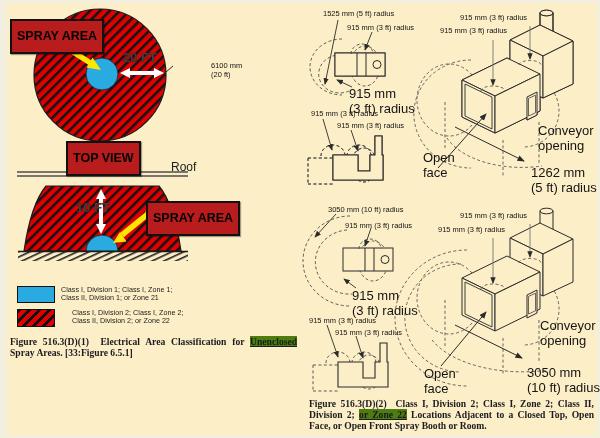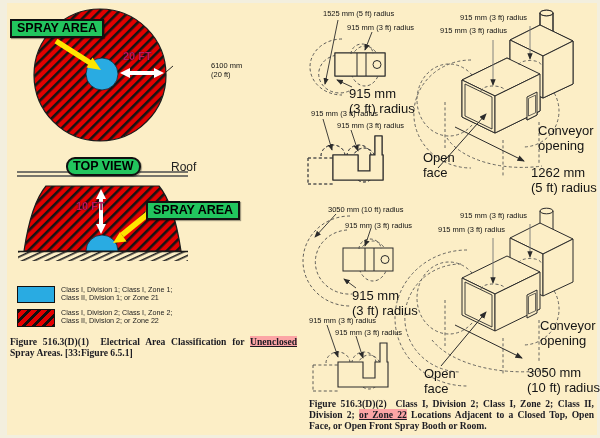--- a/index.html
+++ b/index.html
@@ -2,36 +2,36 @@
 <html><head>
 <meta charset="utf-8">
 <style>
   html,body{margin:0;padding:0;}
   #stage{position:relative;width:600px;height:438px;background:#f3efde;overflow:hidden;
          font-family:"Liberation Sans",sans-serif;}
   #paper{position:absolute;left:7px;top:3px;width:590px;height:432px;background:#fceec6;}
   svg{position:absolute;left:0;top:0;}
   .lab{position:absolute;font-size:7.5px;line-height:1.12;color:#141414;white-space:nowrap;}
   .lab2{position:absolute;font-size:13px;line-height:1.15;color:#141414;white-space:nowrap;}
-  .ybox{position:absolute;background:#22c55e;border:2px solid #111;color:#000;
-        font-weight:bold;font-size:12.5px;line-height:1;padding:1px 5px;white-space:nowrap;
+  .ybox{position:absolute;background:#b91c1c;border:2px solid #111;color:#000;
+        font-weight:bold;font-size:12.5px;line-height:1;padding:9px 5px;white-space:nowrap;
         box-shadow:1px 1px 1px rgba(0,0,0,.35);}
-  .wlab{position:absolute;color:#be185d;font-weight:bold;font-size:11px;white-space:nowrap;
+  .wlab{position:absolute;color:#404040;font-weight:bold;font-size:13px;white-space:nowrap;
         text-shadow:0 0 1px #000;}
   .small-dim{position:absolute;font-size:7.5px;color:#141414;line-height:1.2;white-space:nowrap;margin-left:39px;}
   .roof{position:absolute;font-size:12px;color:#222;white-space:nowrap;}
   .front-title{position:absolute;font-weight:bold;font-size:9.5px;color:#111;letter-spacing:.2px;white-space:nowrap;}
   .legend-row{position:absolute;display:flex;align-items:flex-start;}
   .swatch{width:36px;height:15px;border:1.2px solid #111;flex:0 0 auto;}
   .swatch-blue{background:#29abe2;}
   .swatch-red{background:repeating-linear-gradient(135deg,#111 0 2.5px,#e10000 2.5px 7px);height:16px;}
   .legend-text{margin-left:6px;font-size:7.2px;line-height:1.18;color:#1c1c1c;}
   .caption{position:absolute;font-family:"Liberation Serif",serif;font-weight:bold;
            font-size:9.6px;line-height:1.16;color:#1b1b22;text-align:justify;}
-  .marked{background:#fca5a5;text-decoration:underline;}
+  .marked{background:#4d7c0f;text-decoration:underline;}
 </style>
 </head>
 <body>
 
 <div id="stage">
   <div id="paper"></div>
 
   <svg width="600" height="438" viewBox="0 0 600 438">
     <defs>
       <pattern id="redHatch" width="7" height="7" patternUnits="userSpaceOnUse" patternTransform="rotate(45)">
@@ -200,34 +200,34 @@
       </g>
     </g>
   </svg>
 
   <div class="ybox" style="left:10px;top:19px;"><span>SPRAY AREA</span></div>
   <div class="wlab" style="left:123px;top:50px;">20 FT</div>
   <div class="small-dim" style="left:172px;top:61px;">
     <div>6100 mm</div>
     <div>(20 ft)</div>
   </div>
-  <div class="ybox" style="left:66px;top:157px;border-radius:9px;"><span>TOP VIEW</span></div>
+  <div class="ybox" style="left:66px;top:141px;"><span>TOP VIEW</span></div>
 
   <div class="roof" style="left:171px;top:160px;">Roof</div>
   <div class="wlab" style="left:60px;top:200px;padding-left:16px;">10 FT</div>
   <div class="ybox" style="left:146px;top:201px;"><span>SPRAY AREA</span></div>
 
   <div class="legend-row" style="left:17px;top:286px;">
     <div class="swatch swatch-blue"></div>
     <div class="legend-text">
       <div>Class I, Division 1; Class I, Zone 1;</div>
       <div>Class II, Division 1; or Zone 21</div>
     </div>
   </div>
-  <div class="legend-row" style="left:17px;top:309px;">
+  <div class="legend-row" style="left:17px;top:309px;gap:11px;">
     <div class="swatch swatch-red"></div>
     <div class="legend-text">
       <div>Class I, Division 2; Class I, Zone 2;</div>
       <div>Class II, Division 2; or Zone 22</div>
     </div>
   </div>
 
   <div class="caption" style="left:10px;top:336px;width:287px;">
     <span>Figure 516.3(D)(1)</span>&nbsp;
     <span>Electrical Area Classification for</span>

